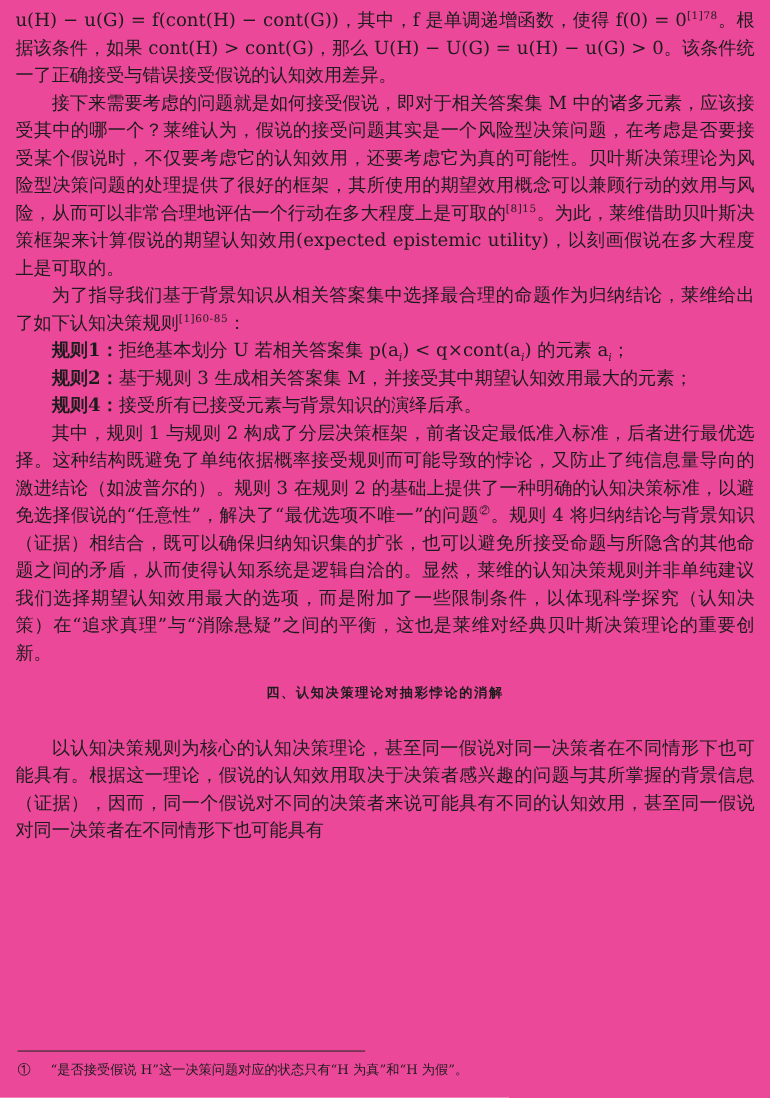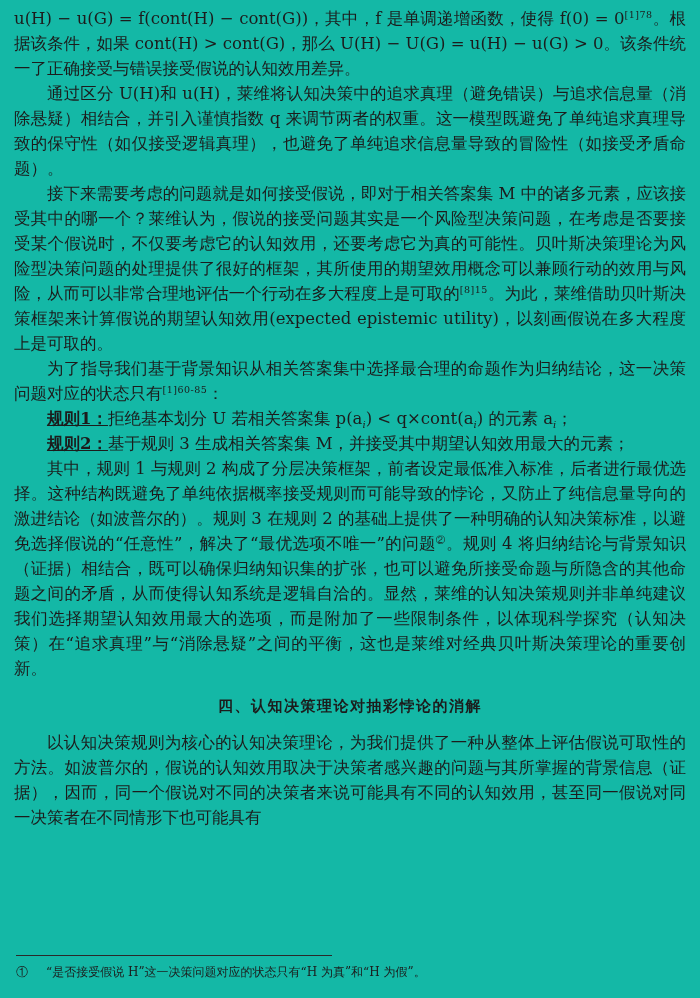--- a/index.html
+++ b/index.html
@@ -4,43 +4,43 @@
 <style>
   html, body { margin:0; padding:0; background:#ffffff; }
   body { width:700px; height:998px; overflow:hidden; }
   .page {
     box-sizing:border-box;
     width:700px; height:998px;
     padding:6px 14px 10px 14px;
     font-family:"DejaVu Serif","Liberation Serif",serif;
     color:#1c1c1c;
     display:flex; flex-direction:column;
-    background:#14b8a6;
+    background:#ec4899;
   }
   #body-text { flex:0 0 auto; }
   .para {
     margin:0;
     font-size:16.5px;
     line-height:25px;
     text-align:justify;
     word-break:break-all;
   }
   .indent { text-indent:2em; }
   .rule-line {
     margin:0;
     font-size:16.5px;
     line-height:25px;
     text-indent:2em;
     text-align:justify;
   }
-  .rule-line strong { font-weight:bold;text-decoration:underline; }
+  .rule-line strong { font-weight:bold; }
   .section-heading {
-    margin:16px 0 14px 0;
+    margin:16px 0 28px 0;
     text-align:center;
-    font-size:15px;
+    font-size:12px;
     font-weight:bold;
     letter-spacing:1.5px;
   }
   sup.cite {
     font-size:9.5px;
     line-height:0;
     vertical-align:super;
     letter-spacing:0.5px;
     white-space:nowrap;
   }
@@ -66,28 +66,28 @@
     margin-bottom:3px;
   }
   .fn-marker { position:absolute; left:2px; top:0; }
 </style>
 </head>
 <body>
 
 <div class="page">
   <section id="body-text">
       <p class="para"><span>u(H) − u(G) = f(cont(H) − cont(G))，其中，f 是单调递增函数，使得 f(0) = 0</span><sup class="cite">[1]78</sup><span>。根据该条件，如果 cont(H) &gt; cont(G)，那么 U(H) − U(G) = u(H) − u(G) &gt; 0。该条件统一了正确接受与错误接受假说的认知效用差异。</span></p>
-      <p class="para indent"><span>通过区分 U(H)和 u(H)，莱维将认知决策中的追求真理（避免错误）与追求信息量（消除悬疑）相结合，并引入谨慎指数 q 来调节两者的权重。这一模型既避免了单纯追求真理导致的保守性（如仅接受逻辑真理），也避免了单纯追求信息量导致的冒险性（如接受矛盾命题）。</span></p>
       <p class="para indent"><span>接下来需要考虑的问题就是如何接受假说，即对于相关答案集 M 中的诸多元素，应该接受其中的哪一个？莱维认为，假说的接受问题其实是一个风险型决策问题，在考虑是否要接受某个假说时，不仅要考虑它的认知效用，还要考虑它为真的可能性。贝叶斯决策理论为风险型决策问题的处理提供了很好的框架，其所使用的期望效用概念可以兼顾行动的效用与风险，从而可以非常合理地评估一个行动在多大程度上是可取的</span><sup class="cite">[8]15</sup><span>。为此，莱维借助贝叶斯决策框架来计算假说的期望认知效用(expected epistemic utility)，以刻画假说在多大程度上是可取的。</span></p>
-      <p class="para indent"><span>为了指导我们基于背景知识从相关答案集中选择最合理的命题作为归纳结论，这一决策问题对应的状态只有</span><sup class="cite">[1]60-85</sup><span>：</span></p>
+      <p class="para indent"><span>为了指导我们基于背景知识从相关答案集中选择最合理的命题作为归纳结论，莱维给出了如下认知决策规则</span><sup class="cite">[1]60-85</sup><span>：</span></p>
       <p class="rule-line"><strong>规则1：</strong><span>拒绝基本划分 U 若相关答案集 p(a</span><sub class="mvar">i</sub><span>) &lt; q×cont(a</span><sub class="mvar">i</sub><span>) 的元素 a</span><sub class="mvar">i</sub><span>；</span></p>
       <p class="rule-line"><strong>规则2：</strong><span>基于规则 3 生成相关答案集 M，并接受其中期望认知效用最大的元素；</span></p>
+      <p class="rule-line"><strong>规则4：</strong><span>接受所有已接受元素与背景知识的演绎后承。</span></p>
       <p class="para indent"><span>其中，规则 1 与规则 2 构成了分层决策框架，前者设定最低准入标准，后者进行最优选择。这种结构既避免了单纯依据概率接受规则而可能导致的悖论，又防止了纯信息量导向的激进结论（如波普尔的）。规则 3 在规则 2 的基础上提供了一种明确的认知决策标准，以避免选择假说的“任意性”，解决了“最优选项不唯一”的问题</span><sup class="cite">②</sup><span>。规则 4 将归纳结论与背景知识（证据）相结合，既可以确保归纳知识集的扩张，也可以避免所接受命题与所隐含的其他命题之间的矛盾，从而使得认知系统是逻辑自洽的。显然，莱维的认知决策规则并非单纯建议我们选择期望认知效用最大的选项，而是附加了一些限制条件，以体现科学探究（认知决策）在“追求真理”与“消除悬疑”之间的平衡，这也是莱维对经典贝叶斯决策理论的重要创新。</span></p>
       <h2 class="section-heading">四、认知决策理论对抽彩悖论的消解</h2>
-      <p class="para indent"><span>以认知决策规则为核心的认知决策理论，为我们提供了一种从整体上评估假说可取性的方法。如波普尔的，假说的认知效用取决于决策者感兴趣的问题与其所掌握的背景信息（证据），因而，同一个假说对不同的决策者来说可能具有不同的认知效用，甚至同一假说对同一决策者在不同情形下也可能具有</span></p>
+      <p class="para indent"><span>以认知决策规则为核心的认知决策理论，甚至同一假说对同一决策者在不同情形下也可能具有。根据这一理论，假说的认知效用取决于决策者感兴趣的问题与其所掌握的背景信息（证据），因而，同一个假说对不同的决策者来说可能具有不同的认知效用，甚至同一假说对同一决策者在不同情形下也可能具有</span></p>
     </section>
   <section class="footnotes">
     <hr class="fn-sep">
     <div id="footnotes-list">
         <div class="footnote"><span class="fn-marker">①</span><span>“是否接受假说 H”这一决策问题对应的状态只有“H 为真”和“H 为假”。</span></div>
       </div>
   </section>
 </div>
 
 </body></html>

